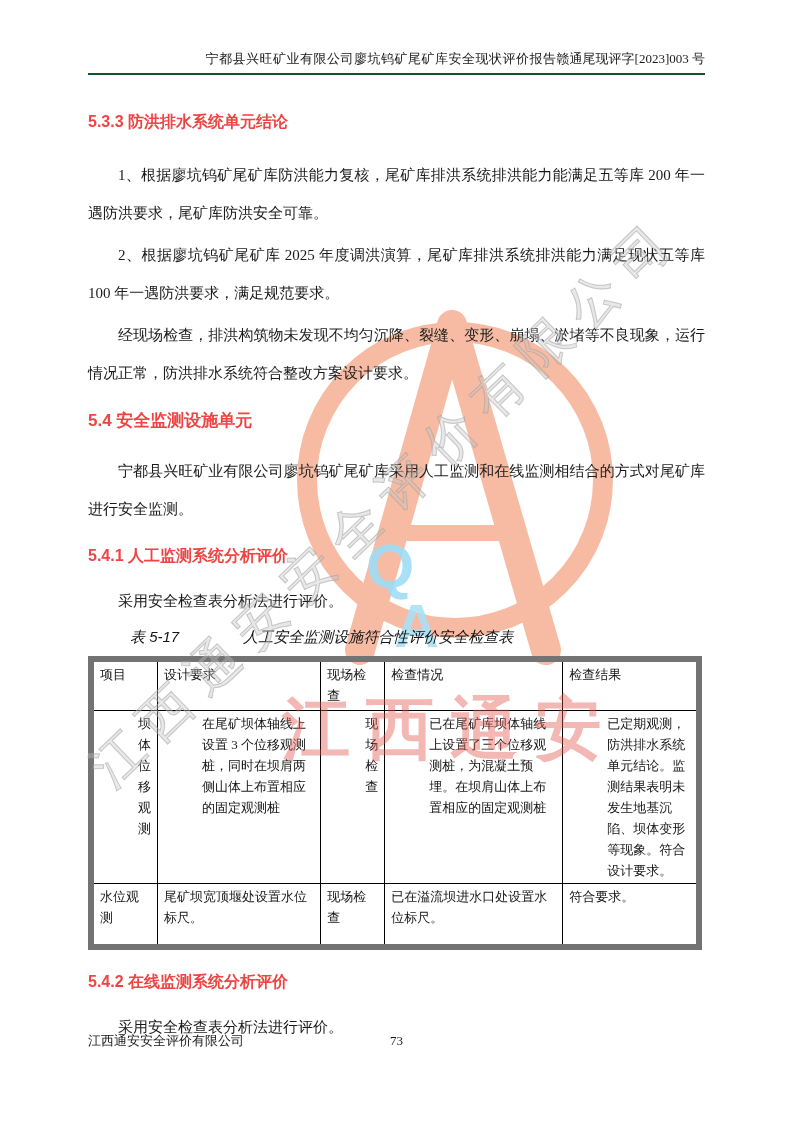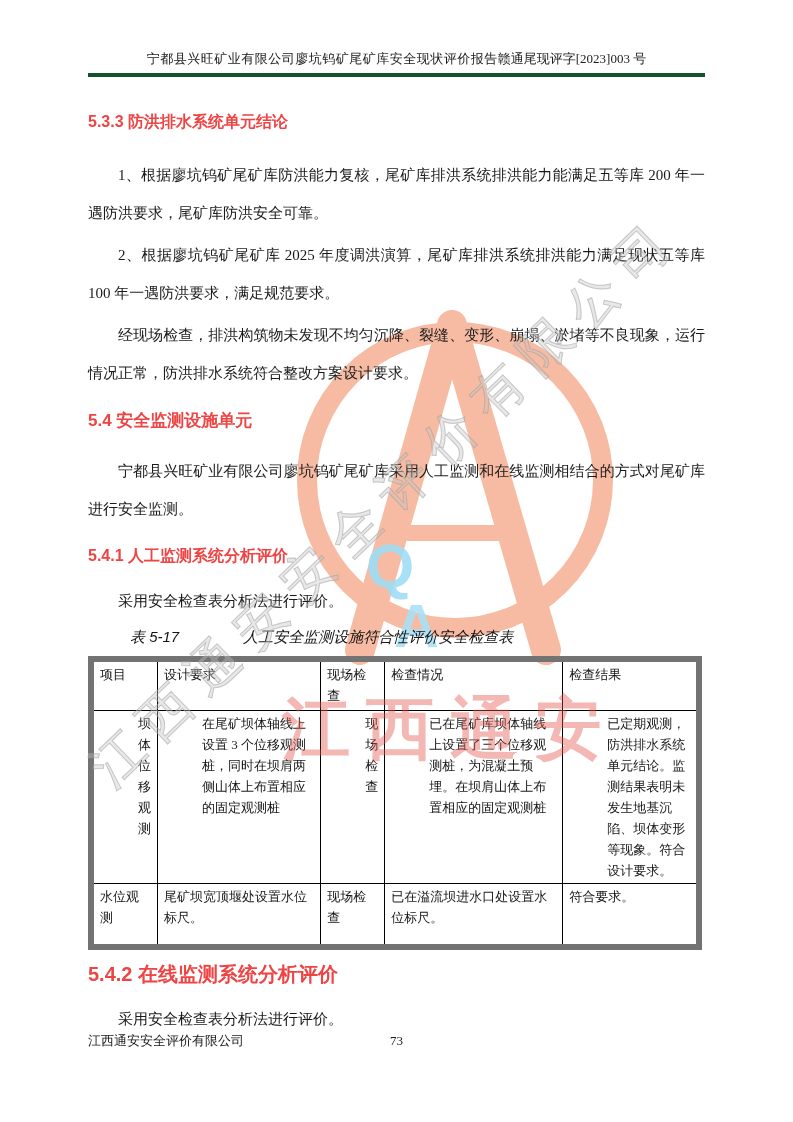--- a/index.html
+++ b/index.html
@@ -7,39 +7,39 @@
     position:relative;
     width:793px;height:1122px;
     background:#ffffff;
     overflow:hidden;
     font-family:"Liberation Serif","DejaVu Serif",serif;
     color:#1a1a1a;
   }
   
   .doc-header{
     position:absolute;left:88px;top:50px;width:617px;
-    display:flex;justify-content:center;align-items:flex-end;
+    display:flex;justify-content:flex-end;align-items:flex-end;
     font-size:13px;line-height:18px;
     padding-bottom:5px;
-    border-bottom:4px solid #14532d;
+    border-bottom:2px solid #14532d;
     z-index:1;
   }
   .doc-header .hdr-left{letter-spacing:0.5px;}
   .doc-header .hdr-right{white-space:nowrap;}
   
   .content{position:absolute;left:88px;top:86px;width:617px;z-index:1;}
   .heading{
     font-family:"Liberation Sans","DejaVu Sans",sans-serif;
     font-weight:bold;color:#ef4444;
     margin:0;
   }
   .h-533{font-size:16px;line-height:24px;margin-top:24px;}
   .h-54 {font-size:17px;line-height:26px;margin-top:16px;}
   .h-541{font-size:16px;line-height:24px;margin-top:16px;}
-  .h-542{font-size:20px;line-height:24px;margin-top:12px;}
+  .h-542{font-size:16px;line-height:24px;margin-top:20px;}
   .para{
     font-size:15px;line-height:38px;
     text-align:justify;text-indent:2em;
     margin:0;
   }
   .p-first{margin-top:22px;}
   .p-next{margin-top:4px;}
   .p-after-h2{margin-top:18px;}
   .p-single{margin-top:14px;}
   

